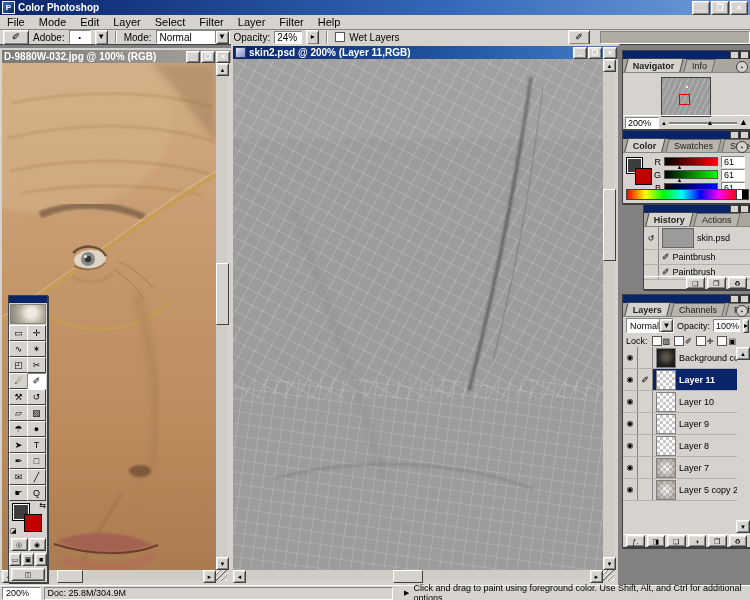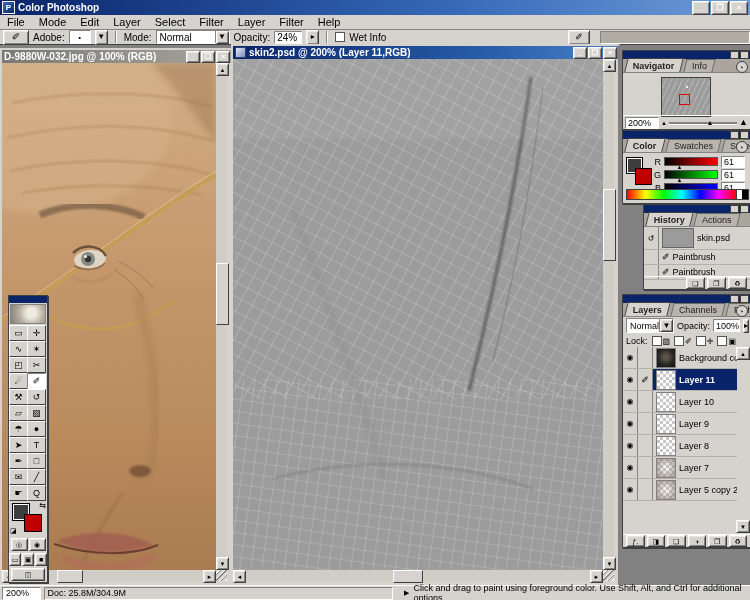--- a/index.html
+++ b/index.html
@@ -155,21 +155,21 @@
     <span class="lbl">Mode:</span>
     <span id="opt-mode-select" class="inset">
       <span class="tx">Normal</span>
       <span class="btn" style="width:11px;height:11px;">▼</span>
     </span>
     <span class="lbl">Opacity:</span>
     <span class="inset" style="width:24px;height:11px;display:inline-flex;align-items:center;padding-left:2px;font-size:10px;">24%</span>
     <span class="btn" style="width:11px;height:13px;">▸</span>
     <span class="vsep"></span>
     <span class="cb"></span>
-    <span class="lbl">Wet Info</span>
+    <span class="lbl">Wet Layers</span>
     <span style="flex:1"></span>
     <span class="btn" style="width:20px;height:13px;font-size:9px;">✐</span>
     <span id="palette-well" class="inset"></span>
   </div>
 
   <div id="desktop" class="abs"></div>
 
   <div class="docwin" style="left:0px;top:48px;width:229px;height:535px;">
     <div class="doctitle inactive">
       <span style="overflow:hidden;white-space:nowrap;">D-9880W-032.jpg @ 100% (RGB)</span>

